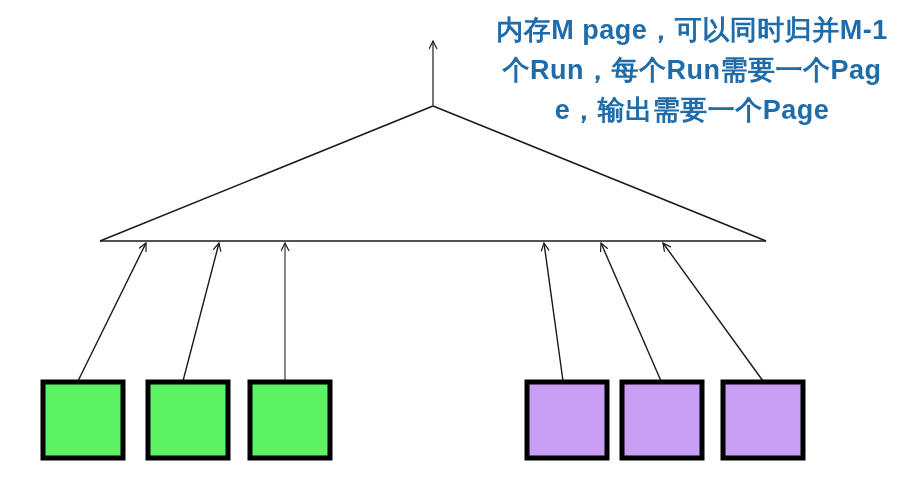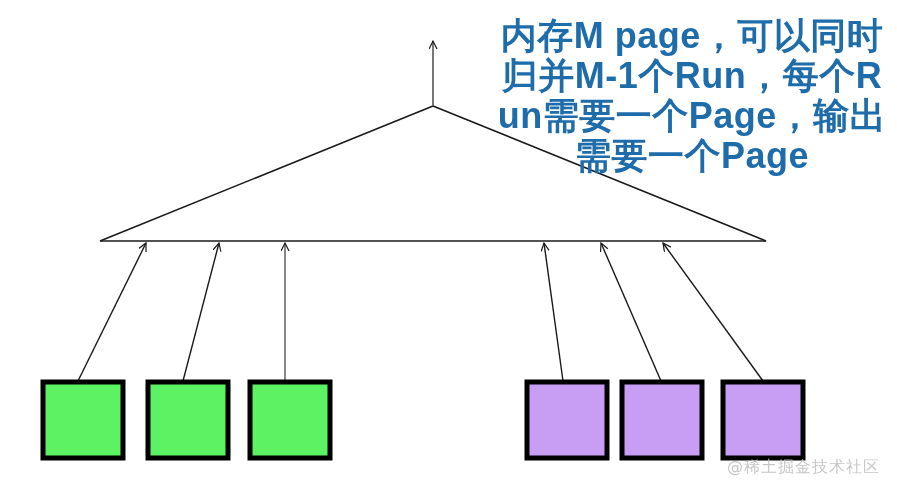--- a/index.html
+++ b/index.html
@@ -20,26 +20,26 @@
   #diagram-svg {
     position: absolute;
     left: 0;
     top: 0;
     width: 897px;
     height: 483px;
   }
   #annotation {
     position: absolute;
     left: 492px;
-    top: 16px;
+    top: 10px;
     width: 400px;
     text-align: center;
     font-family: "Liberation Sans", "DejaVu Sans", sans-serif;
     font-weight: bold;
-    font-size: 36px;
+    font-size: 27px;
     line-height: 40px;
     letter-spacing: 0.5px;
     color: #1f6cab;
     white-space: pre-wrap;
     word-break: break-all;
   }
   #watermark {
     position: absolute;
     left: 727px;
     top: 457px;
@@ -89,15 +89,14 @@
       <rect x="148" y="382" width="80" height="76" fill="#5cf263" stroke="#000000" stroke-width="5"></rect>
       <rect x="250" y="382" width="80" height="76" fill="#5cf263" stroke="#000000" stroke-width="5"></rect>
       <rect x="527" y="382" width="80" height="76" fill="#c79ef4" stroke="#000000" stroke-width="5"></rect>
       <rect x="622" y="382" width="80" height="76" fill="#c79ef4" stroke="#000000" stroke-width="5"></rect>
       <rect x="723" y="382" width="80" height="76" fill="#c79ef4" stroke="#000000" stroke-width="5"></rect>
     </g>
   </svg>
 
   <div id="annotation" style="color: rgb(31, 108, 171);">内存M page，可以同时归并M-1个Run，每个Run需要一个Page，输出需要一个Page</div>
 
-  <div id="watermark" style="color: rgb(189, 189, 189);">@稀土掘金技术社区</div>
 
 </div>
 
 </body></html>

